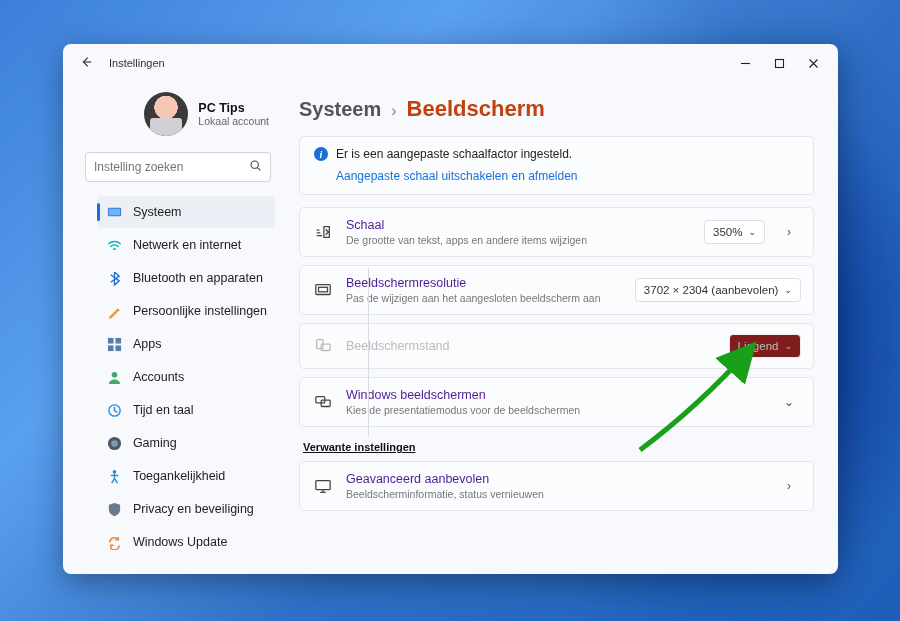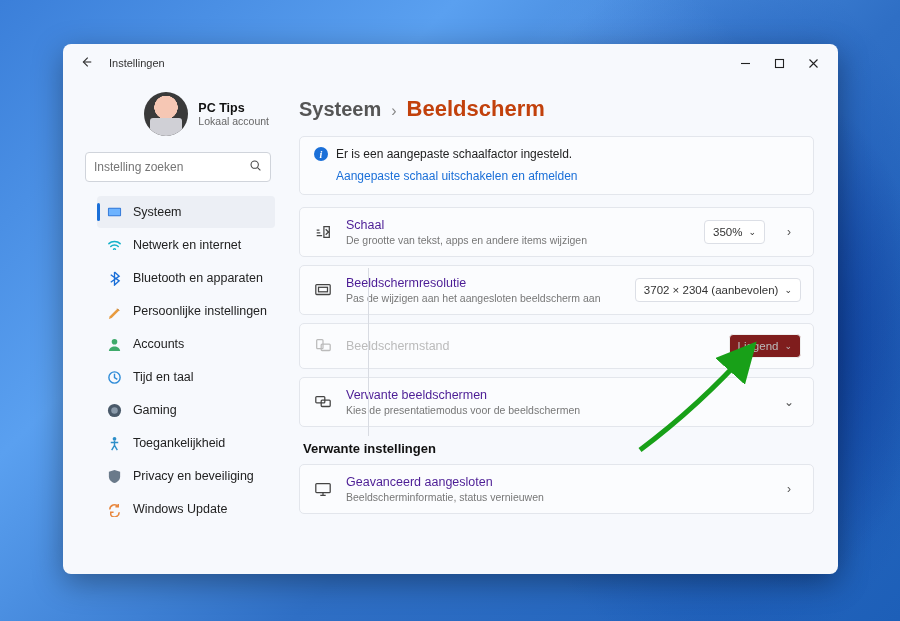--- a/index.html
+++ b/index.html
@@ -63,21 +63,21 @@
   .cardicon svg{width:18px;height:18px;stroke:#444;fill:none;stroke-width:1.4;}
   .card.disabled .cardicon svg{stroke:#bbb;}
   .cardtext { flex:1; }
   .cardtext .t { font-size:12.5px; color:#4c1d95; }
   .cardtext .s { font-size:10.5px; color:#777; margin-top:2px; }
   .card.disabled .cardtext .t { color:#bbb; }
   .dropdown { border:1px solid #dcdfe6; background:#fff; border-radius:4px; padding:5px 8px; font-size:11.5px; color:#333; display:flex; align-items:center; gap:6px; min-width:56px; justify-content:space-between; cursor:pointer;}
   .dropdown.wide{min-width:160px;}
   .dropdown.disabled{color:#bbb;border-color:#eee;background:#7f1d1d;cursor:default;}
   .chev { width:24px; text-align:center; color:#555; font-size:12px; cursor:pointer; }
-  .section-h { font-size:13px; font-weight:600; color:#111; margin:14px 0 8px 10px; }
+  .section-h { font-size:11px; font-weight:600; color:#111; margin:14px 0 8px 10px;text-decoration:underline; }
   .arrow-annot { position:absolute; pointer-events:none; }
   .vline { position:absolute; left:305px; top:224px; width:1px; height:168px; background:#d8dbe2; }
 </style>
 </head>
 <body>
 
 <div class="swirl"></div>
 
 <div class="window">
 
@@ -158,20 +158,31 @@
               <svg viewBox="0 0 16 16">
                 <path d="M3 13l8-8 2 2-8 8-3 1z" fill="#e89b3e"></path>
                 <path d="M11 5l2 2" stroke="#b56d1a" stroke-width="1"></path>
               </svg>
             </span>
           <span>Persoonlijke instellingen</span>
         </div>
         <div class="navitem">
           <span class="navicon">
               <svg viewBox="0 0 16 16">
+                <rect x="1" y="1" width="6" height="6" fill="#5a7ca8"></rect>
+                <rect x="9" y="1" width="6" height="6" fill="#5a7ca8"></rect>
+                <rect x="1" y="9" width="6" height="6" fill="#5a7ca8"></rect>
+                <rect x="9" y="9" width="6" height="6" fill="#5a7ca8"></rect>
+              </svg>
+            </span>
+          <span>Apps</span>
+        </div>
+        <div class="navitem">
+          <span class="navicon">
+              <svg viewBox="0 0 16 16">
                 <circle cx="8" cy="5" r="3" fill="#3faa6b"></circle>
                 <path d="M2 15c0-3 3-5 6-5s6 2 6 5" fill="#3faa6b"></path>
               </svg>
             </span>
           <span>Accounts</span>
         </div>
         <div class="navitem">
           <span class="navicon">
               <svg viewBox="0 0 16 16">
                 <circle cx="8" cy="8" r="6" fill="none" stroke="#2f8cd8" stroke-width="1.5"></circle>
@@ -286,37 +297,37 @@
       </div>
 
       <div class="card">
         <div class="cardicon">
             <svg viewBox="0 0 20 20">
               <rect x="2" y="4" width="10" height="7" rx="1"></rect>
               <rect x="8" y="8" width="10" height="7" rx="1"></rect>
             </svg>
           </div>
         <div class="cardtext">
-          <div class="t">Verwante beeldschermen</div>
+          <div class="t">Windows beeldschermen</div>
           <div class="s">Kies de presentatiemodus voor de beeldschermen</div>
         </div>
         <div class="chev">⌄</div>
       </div>
 
       <div class="section-h">Verwante instellingen</div>
 
       <div class="card">
         <div class="cardicon">
             <svg viewBox="0 0 20 20">
               <rect x="2" y="4" width="16" height="10" rx="1"></rect>
               <path d="M7 17h6M10 14v3"></path>
             </svg>
           </div>
         <div class="cardtext">
-          <div class="t">Geavanceerd aangesloten</div>
+          <div class="t">Geavanceerd aanbevolen</div>
           <div class="s">Beeldscherminformatie, status vernieuwen</div>
         </div>
         <div class="chev">›</div>
       </div>
 
     </div>
   </div>
 </div>
 
 <svg class="arrow-annot" style="left:610px;top:335px;width:160px;height:120px;">

